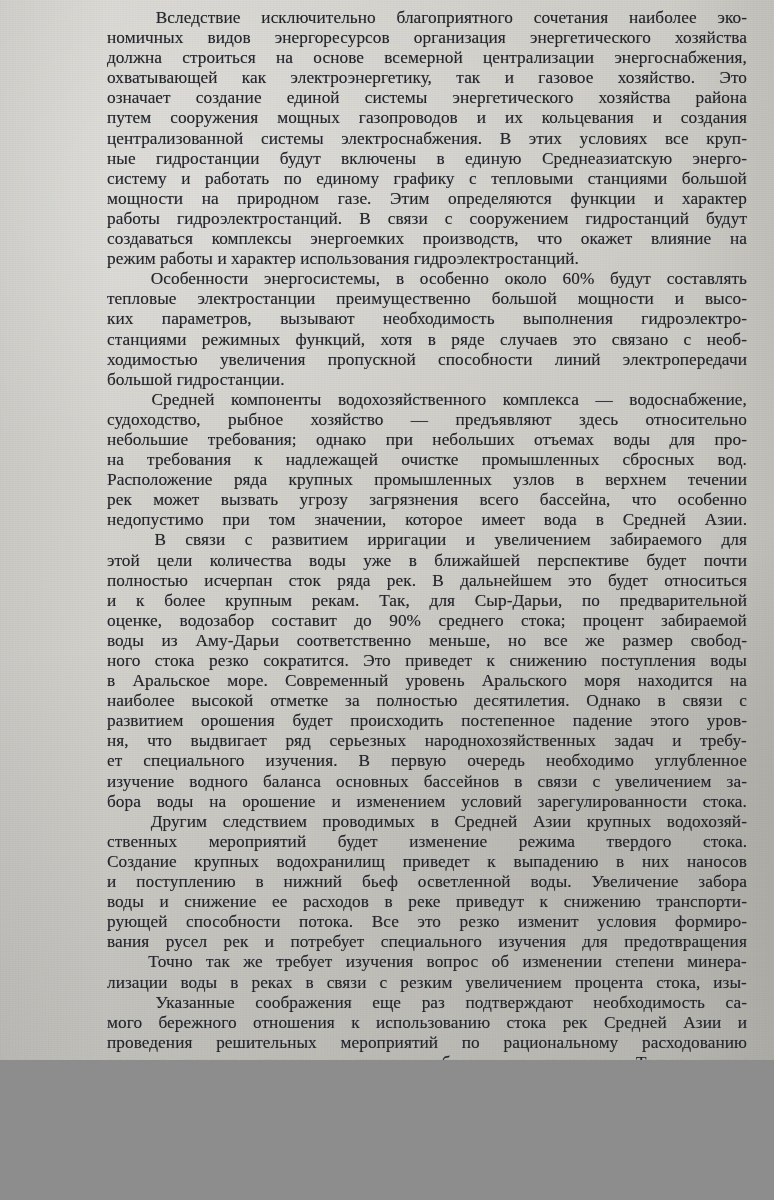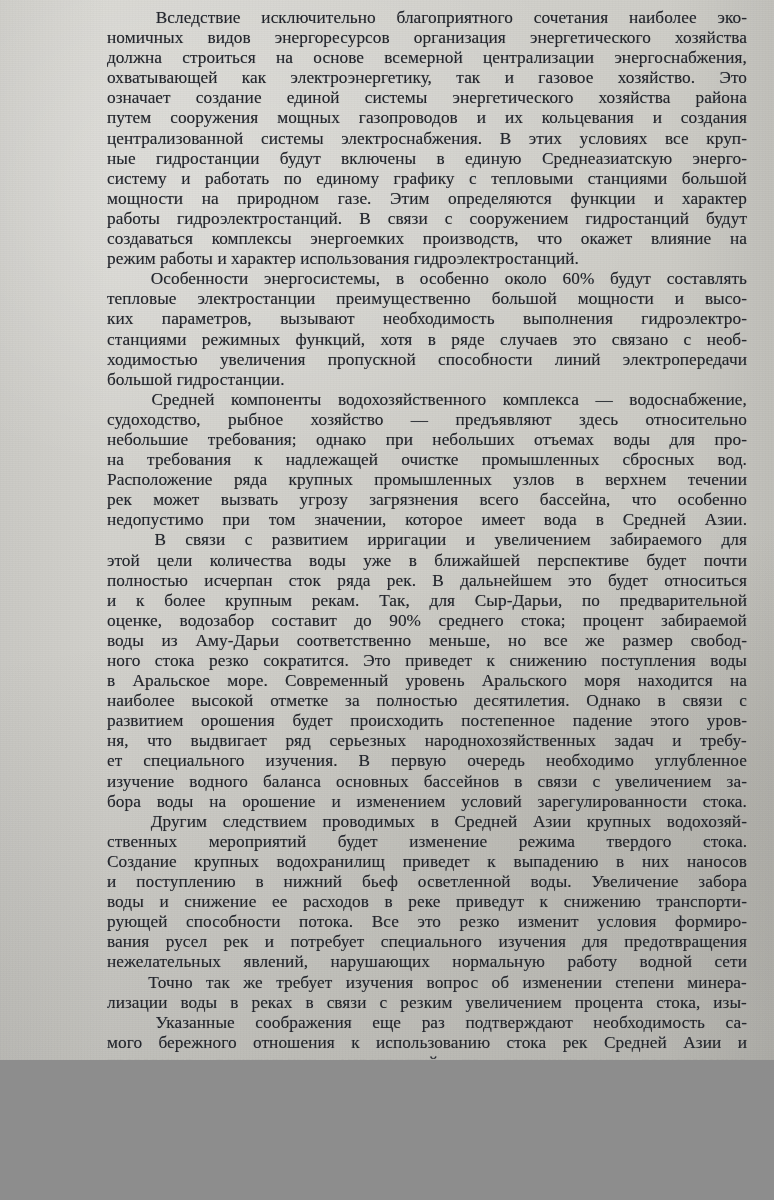--- a/index.html
+++ b/index.html
@@ -566,29 +566,20 @@
         <i>русел</i>
         <i>рек</i>
         <i>и</i>
         <i>потребует</i>
         <i>специального</i>
         <i>изучения</i>
         <i>для</i>
         <i>предотвращения</i>
       </span>
       <span class="ln j">
-        <i>нежелательных</i>
-        <i>явлений,</i>
-        <i>нарушающих</i>
-        <i>нормальную</i>
-        <i>работу</i>
-        <i>водной</i>
-        <i>сети</i>
-      </span>
-      <span class="ln j">
         <i class="ind"></i>
         <i>Точно</i>
         <i>так</i>
         <i>же</i>
         <i>требует</i>
         <i>изучения</i>
         <i>вопрос</i>
         <i>об</i>
         <i>изменении</i>
         <i>степени</i>

